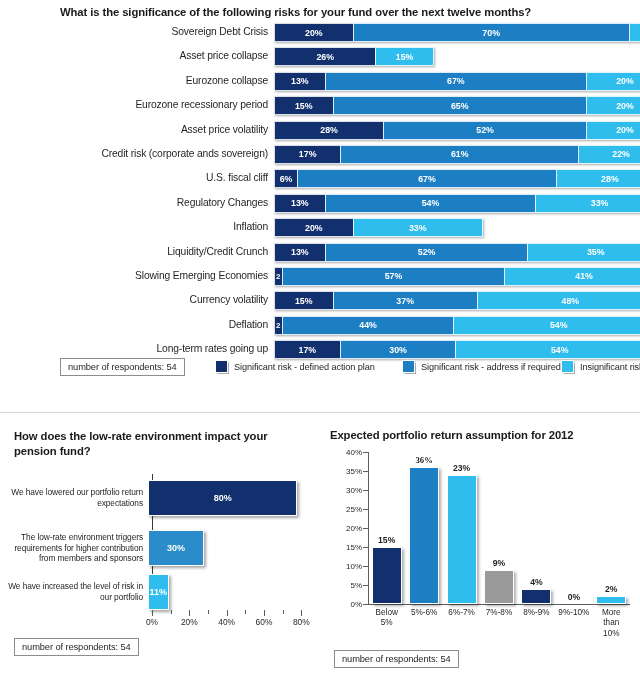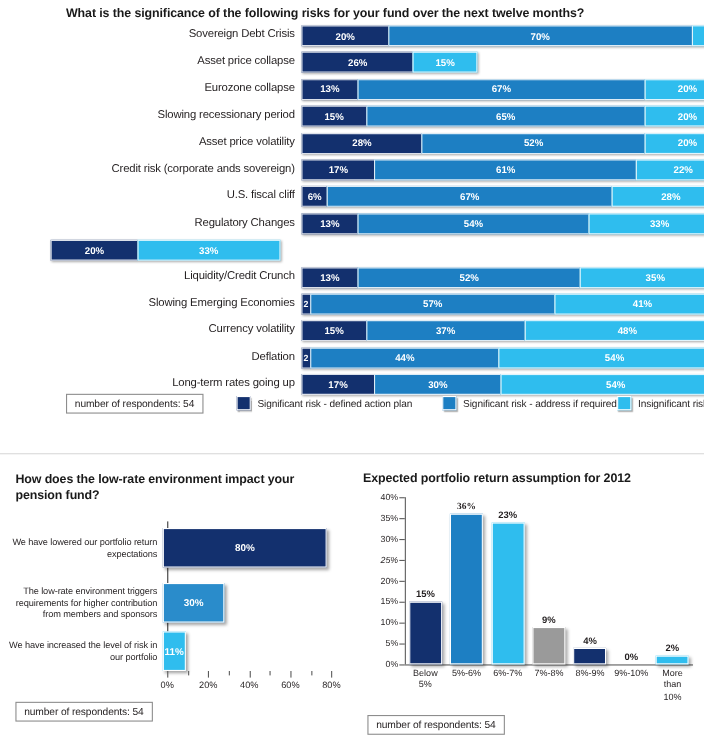--- a/index.html
+++ b/index.html
@@ -158,21 +158,21 @@
       </div>
       <div class="stack-row">
         <div class="row-label">Eurozone collapse</div>
         <div class="row-bar">
           <div class="seg s0" style="width: 50.7px;">13%</div>
           <div class="seg s1" style="width: 261.3px;">67%</div>
           <div class="seg s2" style="width: 78px;">20%</div>
         </div>
       </div>
       <div class="stack-row">
-        <div class="row-label">Slowing recessionary period</div>
+        <div class="row-label">Eurozone recessionary period</div>
         <div class="row-bar">
           <div class="seg s0" style="width: 58.5px;">15%</div>
           <div class="seg s1" style="width: 253.5px;">65%</div>
           <div class="seg s2" style="width: 78px;">20%</div>
         </div>
       </div>
       <div class="stack-row">
         <div class="row-label">Asset price volatility</div>
         <div class="row-bar">
           <div class="seg s0" style="width: 109.2px;">28%</div>
@@ -198,20 +198,21 @@
       </div>
       <div class="stack-row">
         <div class="row-label">Regulatory Changes</div>
         <div class="row-bar">
           <div class="seg s0" style="width: 50.7px;">13%</div>
           <div class="seg s1" style="width: 210.6px;">54%</div>
           <div class="seg s2" style="width: 128.7px;">33%</div>
         </div>
       </div>
       <div class="stack-row">
+        <div class="row-label">Inflation</div>
         <div class="row-bar">
           <div class="seg s0" style="width: 78.7879px;">20%</div>
           <div class="seg s2" style="width: 130px;">33%</div>
         </div>
       </div>
       <div class="stack-row">
         <div class="row-label">Liquidity/Credit Crunch</div>
         <div class="row-bar">
           <div class="seg s0" style="width: 50.7px;">13%</div>
           <div class="seg s1" style="width: 202.8px;">52%</div>
@@ -323,21 +324,21 @@
         <div class="ylabel" style="top: 152px;">0%</div>
         <div class="ytick" style="top: 133px; left: 43px;"></div>
         <div class="ylabel" style="top: 133px;">5%</div>
         <div class="ytick" style="top: 114px; left: 43px;"></div>
         <div class="ylabel" style="top: 114px;">10%</div>
         <div class="ytick" style="top: 95px; left: 43px;"></div>
         <div class="ylabel" style="top: 95px;">15%</div>
         <div class="ytick" style="top: 76px; left: 43px;"></div>
         <div class="ylabel" style="top: 76px;">20%</div>
         <div class="ytick" style="top: 57px; left: 43px;"></div>
-        <div class="ylabel" style="top: 57px; font-style: italic;">25%</div>
+        <div class="ylabel" style="top: 57px;">25%</div>
         <div class="ytick" style="top: 38px; left: 43px;"></div>
         <div class="ylabel" style="top: 38px;">30%</div>
         <div class="ytick" style="top: 19px; left: 43px;"></div>
         <div class="ylabel" style="top: 19px;">35%</div>
         <div class="ytick" style="top: 0px; left: 43px;"></div>
         <div class="ylabel" style="top: 0px;">40%</div>
       </div>
     <div id="br-bars">
         <div class="br-bar-wrap" style="left: 51.7143px; top: 0px; width: 30px; height: 152px;">
           <div class="br-bar" style="height: 57px; background: rgb(19, 48, 110);"></div>

